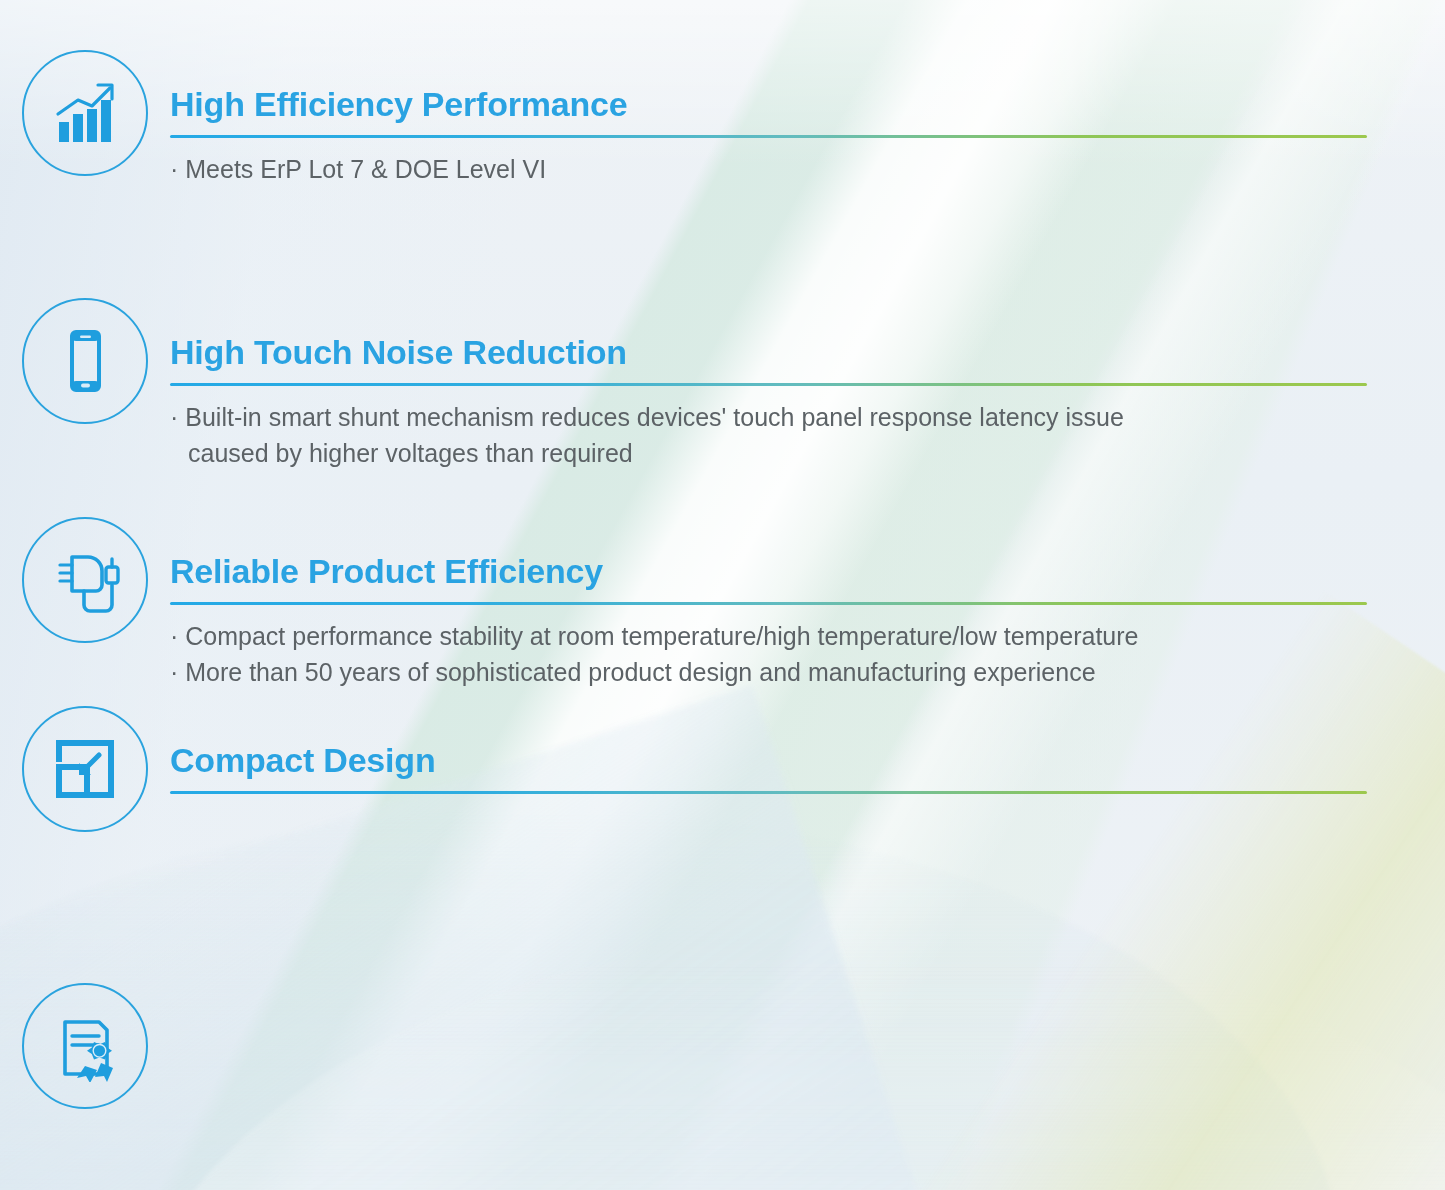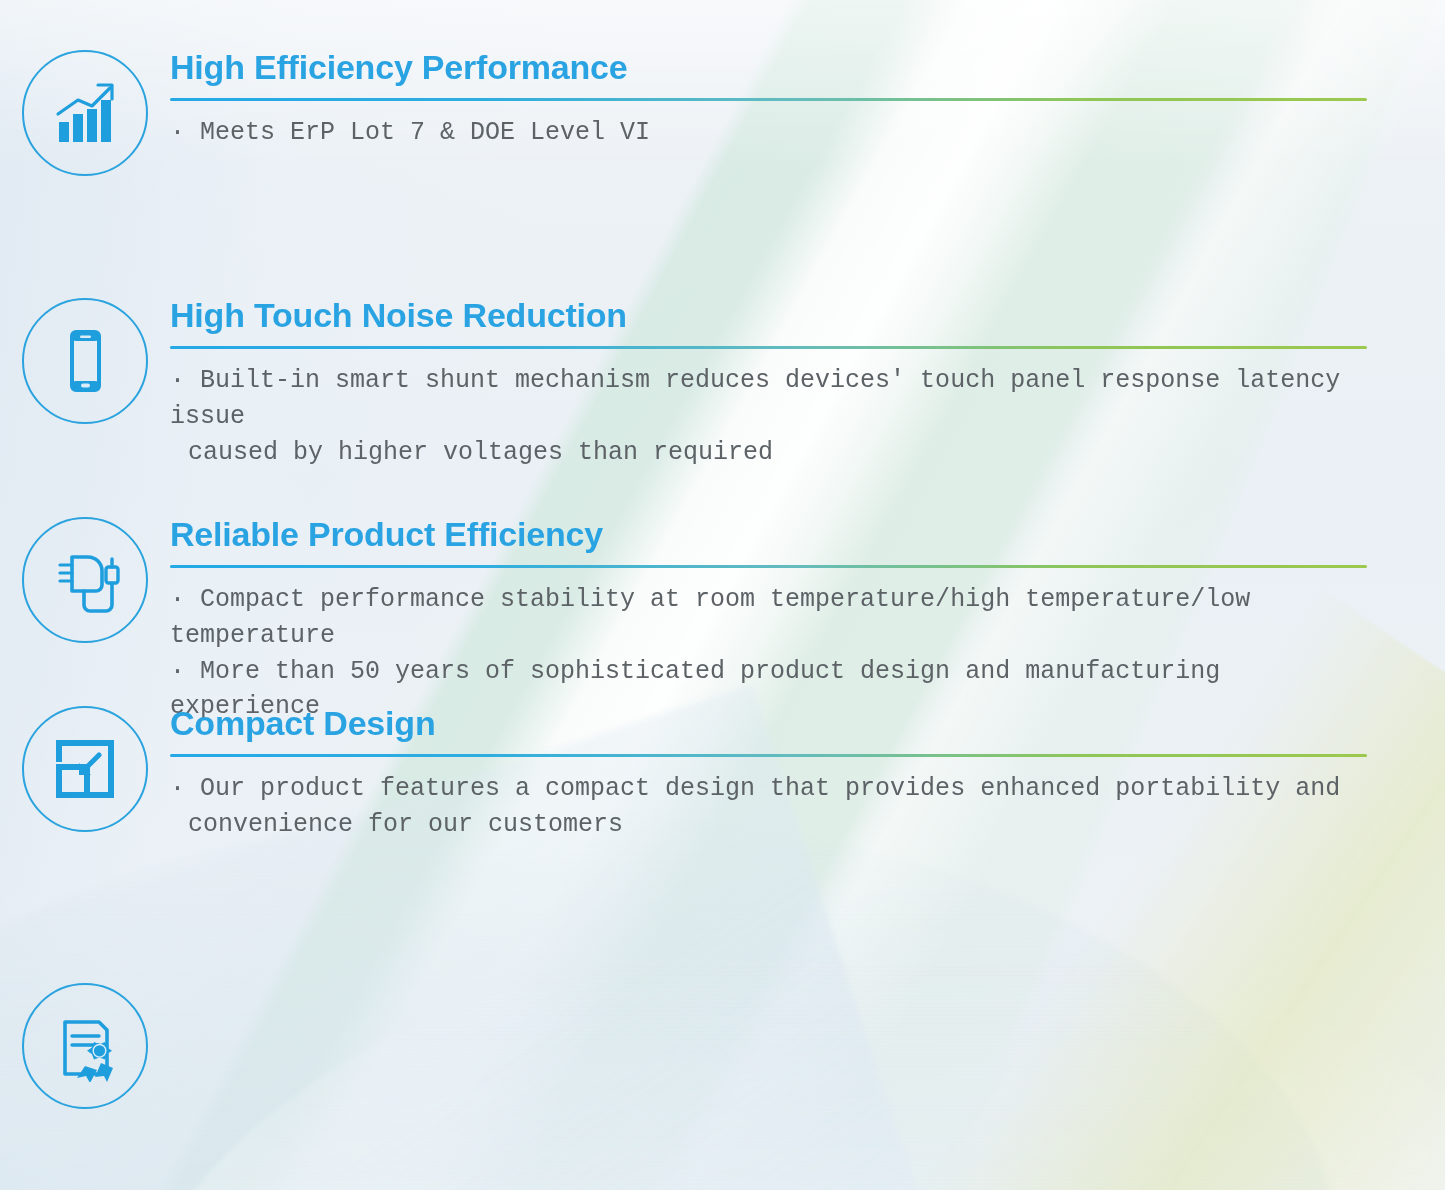--- a/index.html
+++ b/index.html
@@ -156,39 +156,39 @@
 
   .text-col { flex: 1 1 auto; padding-right: 78px; }
 
   .feature-title {
     font-size: 34px;
     font-weight: bold;
     color: #2aa3e2;
     letter-spacing: -0.2px;
     line-height: 1.15;
     white-space: nowrap;
+    margin-top: 37px;
   }
   .rule {
     height: 3px;
     margin-top: 11px;
     margin-bottom: 14px;
     background: linear-gradient(90deg,
         #24a9e6 0%,
         #2eade0 26%,
         #63bcbe 52%,
         #8ec657 76%,
         #9cc84e 100%);
     border-radius: 2px;
   }
   .desc {
     font-size: 25px;
     line-height: 1.43;
     color: #5c6266;
     font-weight: normal;
-    font-family: Liberation Mono, monospace;
   }
   .desc .line { display: block; }
   .indent { padding-left: 18px; display: inline-block; }
 </style>
 </head>
 <body>
 
 <div id="page">
 
   <div class="bg-layer bg-base"></div>
@@ -280,24 +280,20 @@
             <path d="M10 26 V10 H62 V62 H40" fill="none" stroke="#1f9ede" stroke-width="6" stroke-linecap="square"></path>
             <rect x="10" y="34" width="28" height="28" fill="none" stroke="#1f9ede" stroke-width="6"></rect>
             <path d="M50 22 L34 38" stroke="#1f9ede" stroke-width="5" stroke-linecap="round"></path>
             <path d="M30 42 L30 30 L42 42 Z" fill="#1f9ede"></path>
           </svg>
         </div>
       </div>
       <div class="text-col">
         <div class="feature-title">Compact Design</div>
         <div class="rule"></div>
-        <div class="desc">
-          <span class="line">· Our product features a compact design that provides enhanced portability and</span>
-          <span class="line indent">convenience for our customers</span>
-        </div>
       </div>
     </div>
 
     <div class="feature" style="top:981px">
       <div class="icon-wrap">
         <div class="icon-circle">
           <svg width="72" height="72" viewBox="0 0 72 72" aria-hidden="true">
             <path d="M16 12 h34 l8 8 v44 h-42 z" fill="none" stroke="#1f9ede" stroke-width="3.6" stroke-linejoin="round"></path>
             <line x1="23" y1="26" x2="50" y2="26" stroke="#1f9ede" stroke-width="3.4" stroke-linecap="round"></line>
             <line x1="23" y1="35" x2="50" y2="35" stroke="#1f9ede" stroke-width="3.4" stroke-linecap="round"></line>

